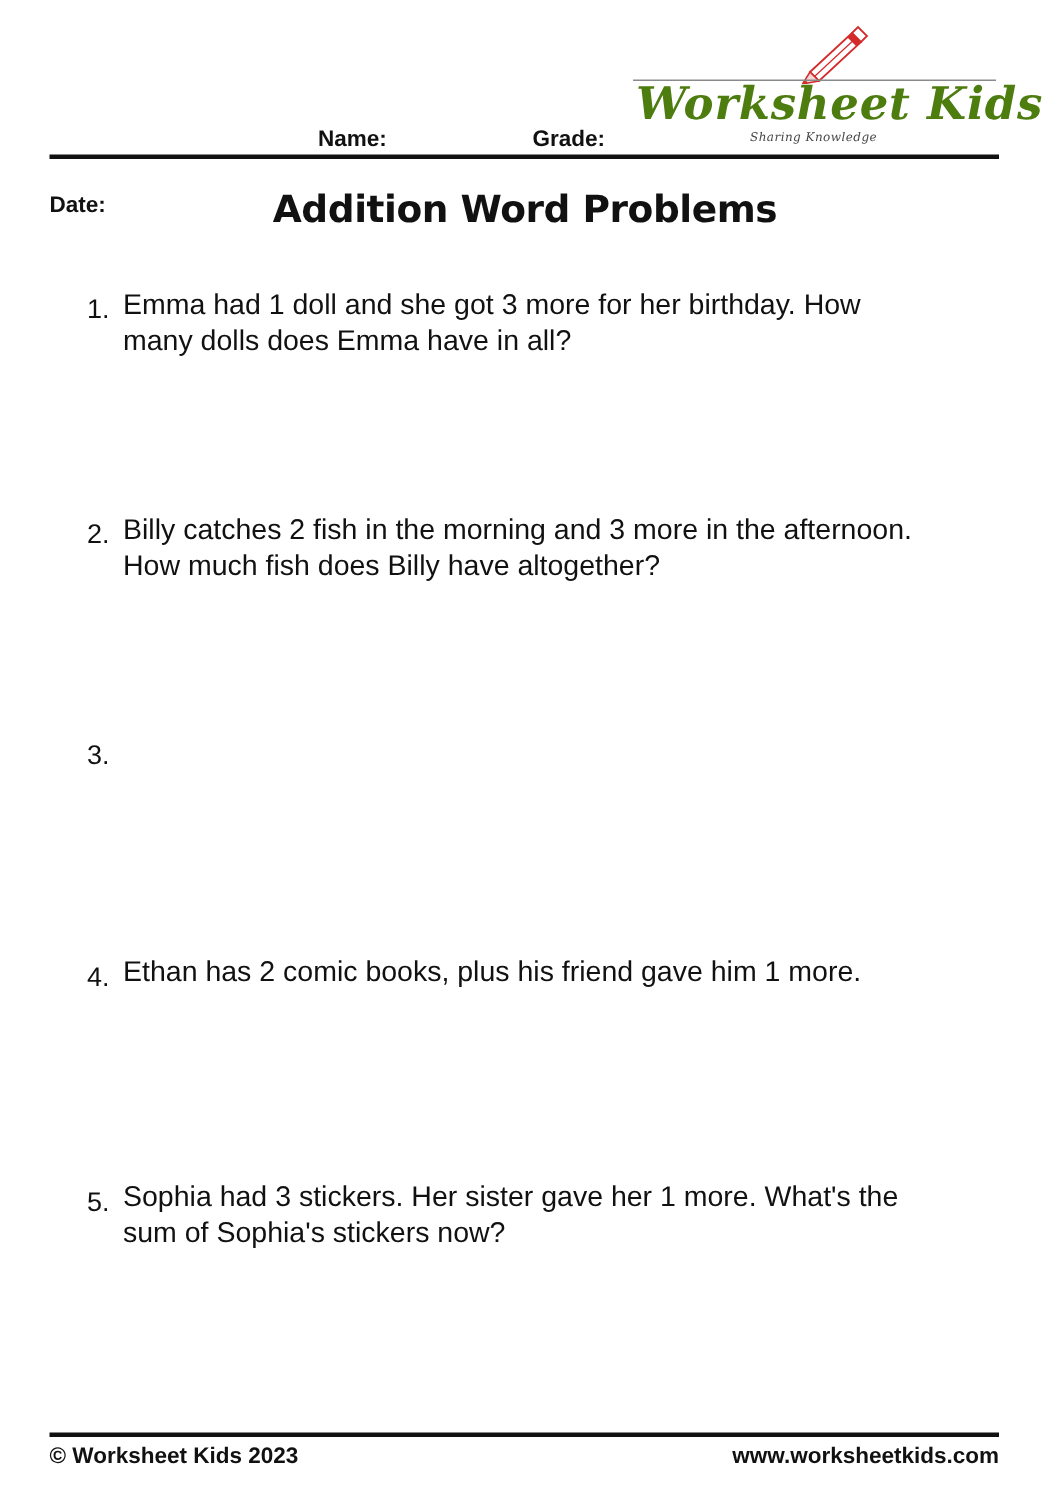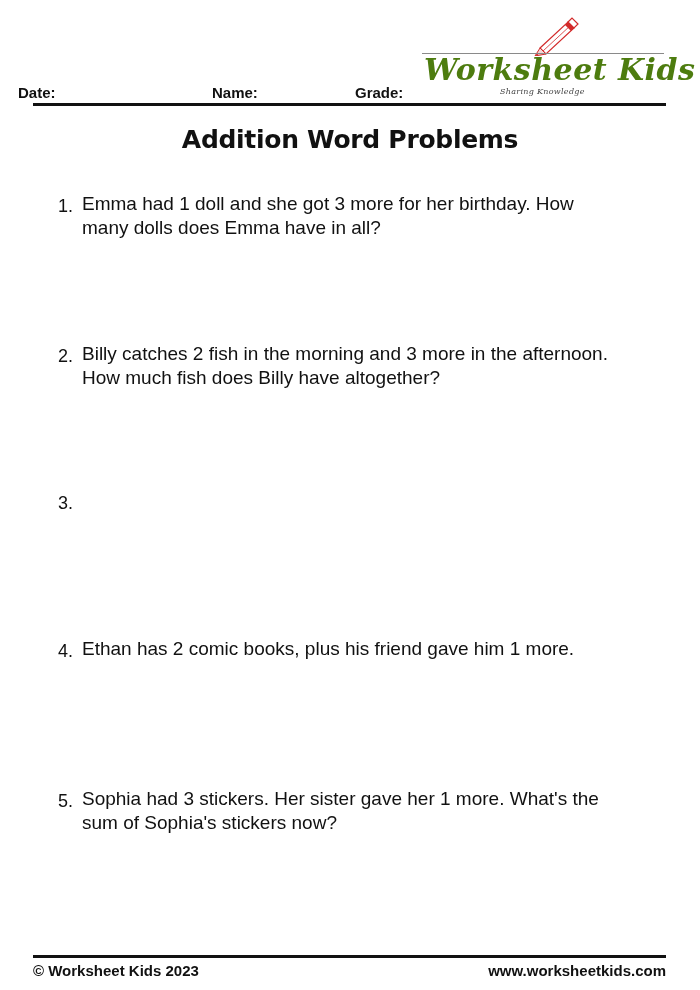--- a/index.html
+++ b/index.html
@@ -137,21 +137,21 @@
       font-weight: bold;
       line-height: 18px;
       white-space: nowrap;
     }
     .ftr-left { left: 33px; }
     .ftr-right { right: 34px; }
   </style>
 </head>
 <body>
 
-<div class="hdr-label" style="left:18px;">Date:</div>
+<div class="hdr-label" style="left:33px;margin-top:44px;">Date:</div>
 <div class="hdr-label" style="left:168px;margin-left:44px;">Name:</div>
 <div class="hdr-label" style="left:355px;">Grade:</div>
 
 <div class="logo">
   <svg class="pencil" viewBox="0 0 50 42" xmlns="http://www.w3.org/2000/svg">
 
     <polygon points="8,34 36,8 42,14 14,40" fill="#ffffff" stroke="#d32a2a" stroke-width="1.2"></polygon>
     <line x1="11" y1="37" x2="39" y2="11" stroke="#d32a2a" stroke-width="0.8"></line>
 
     <polygon points="33,11 36,8 42,14 39,17" fill="#d32a2a"></polygon>

